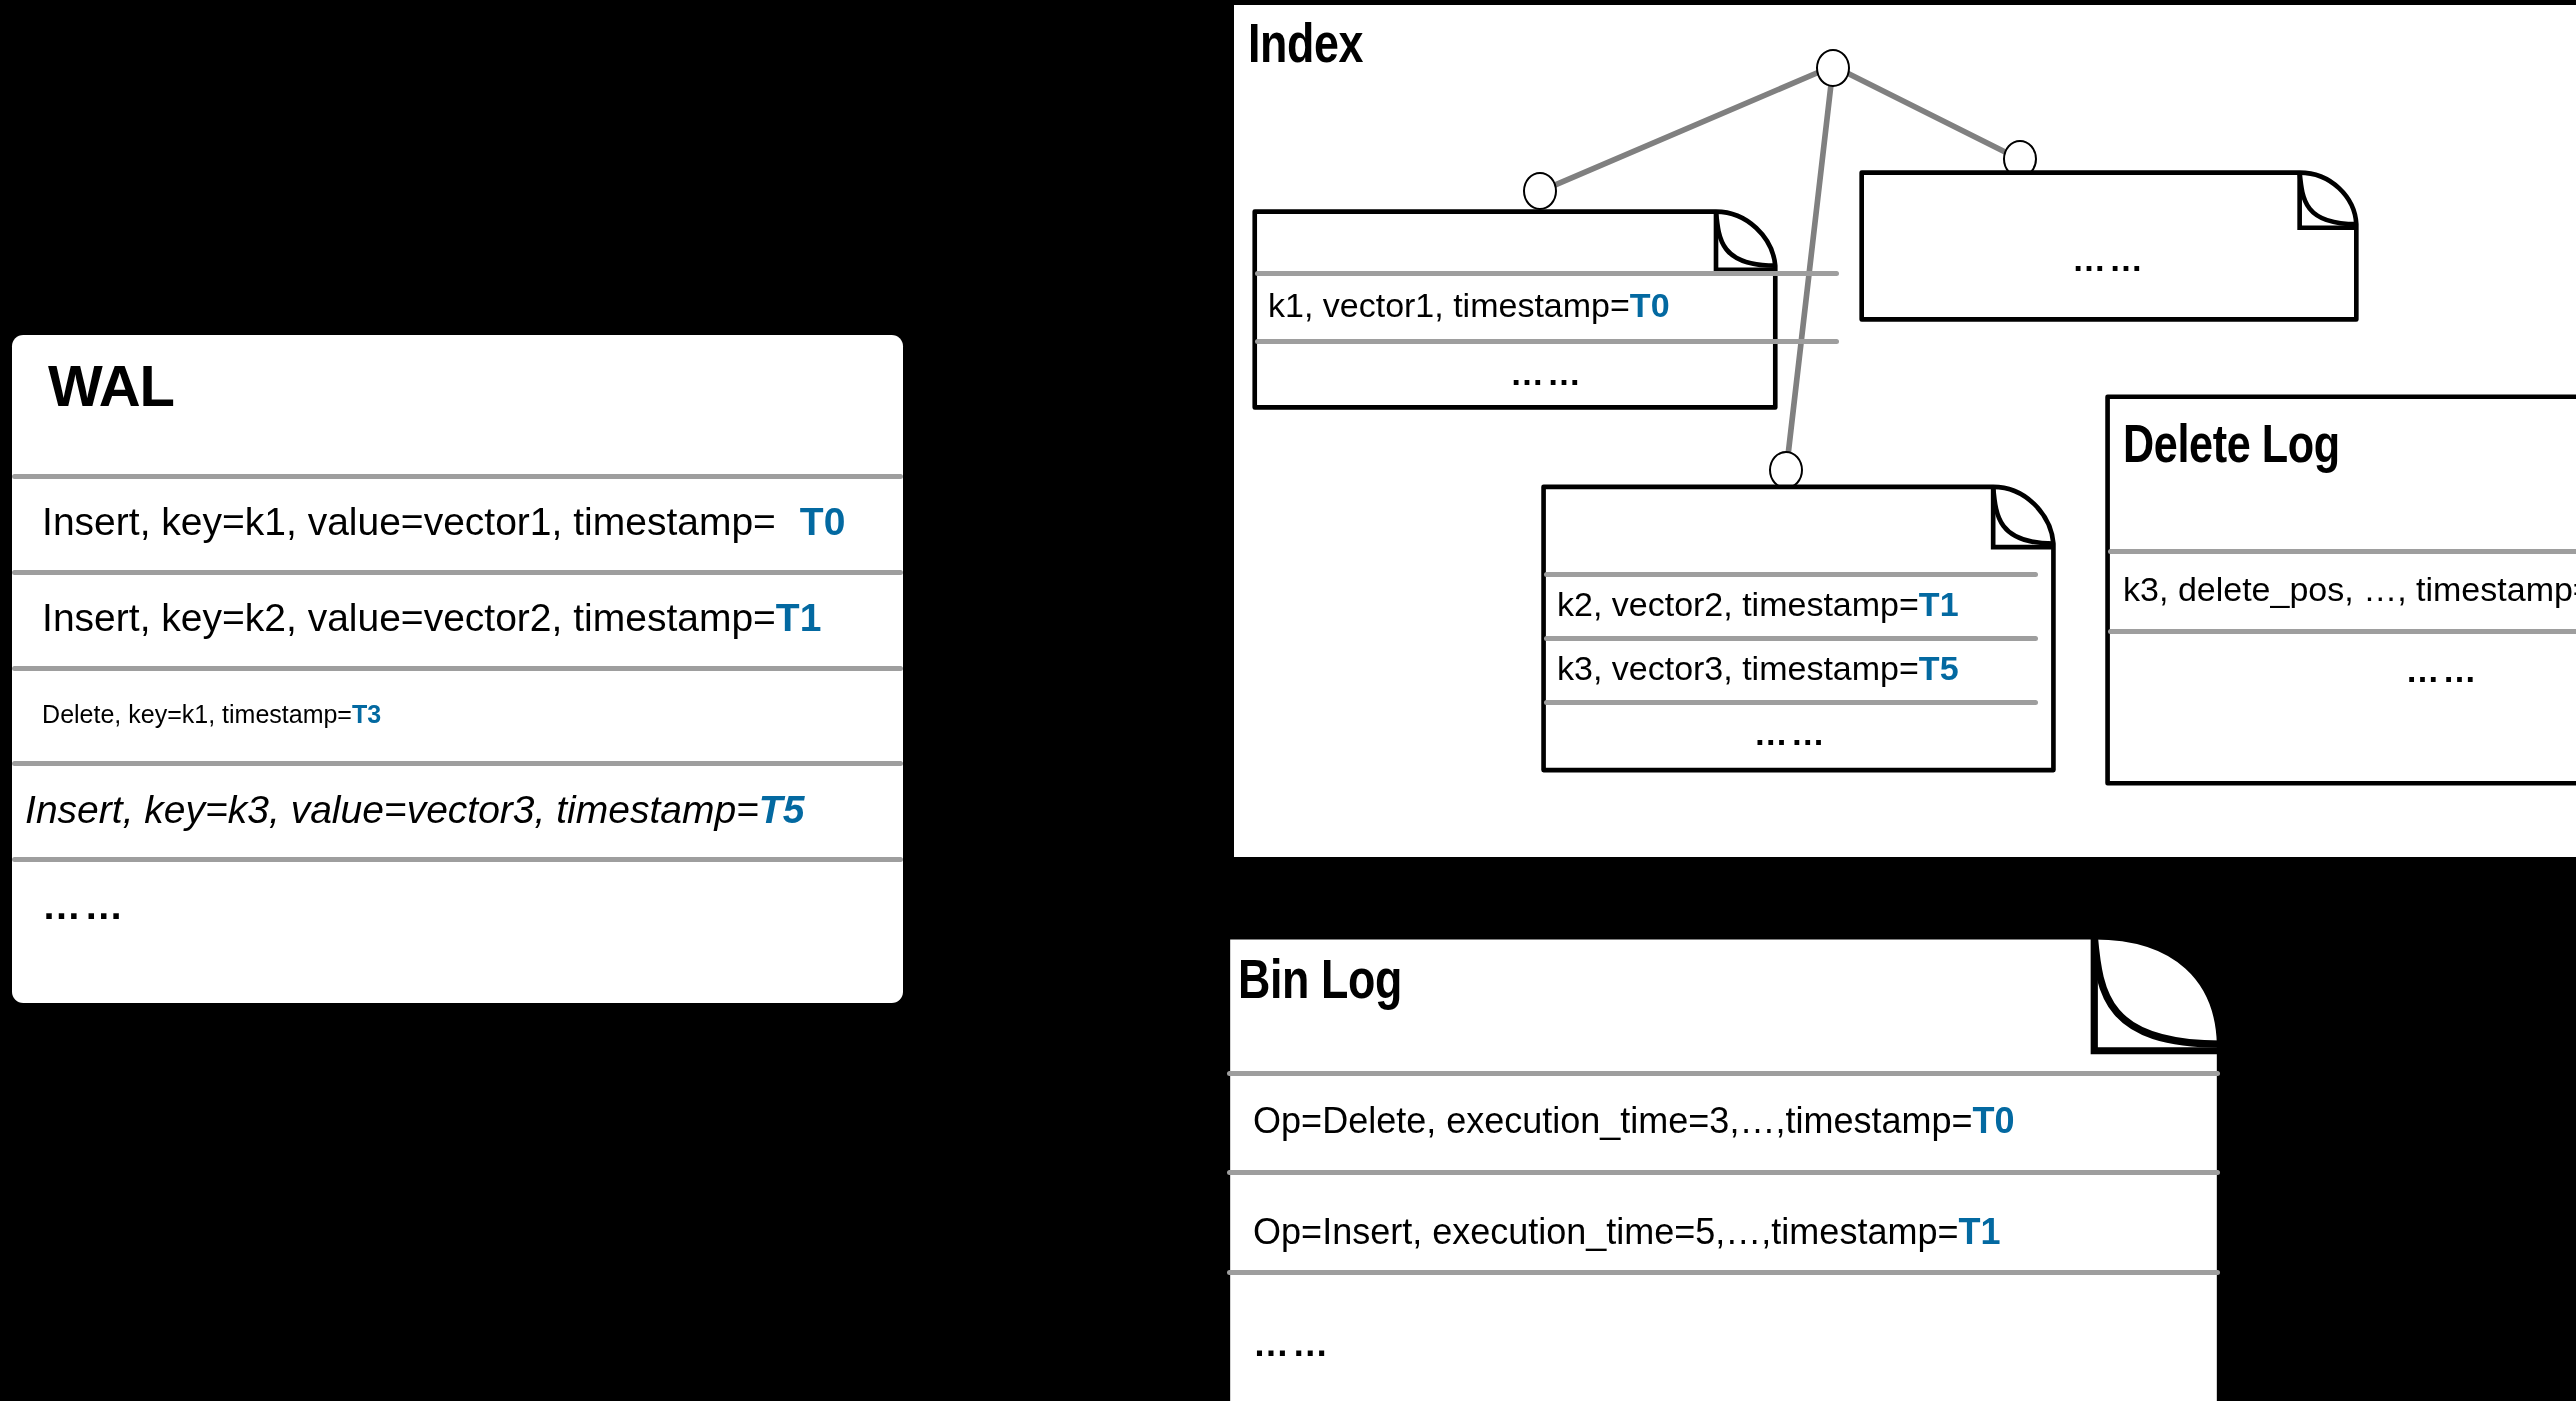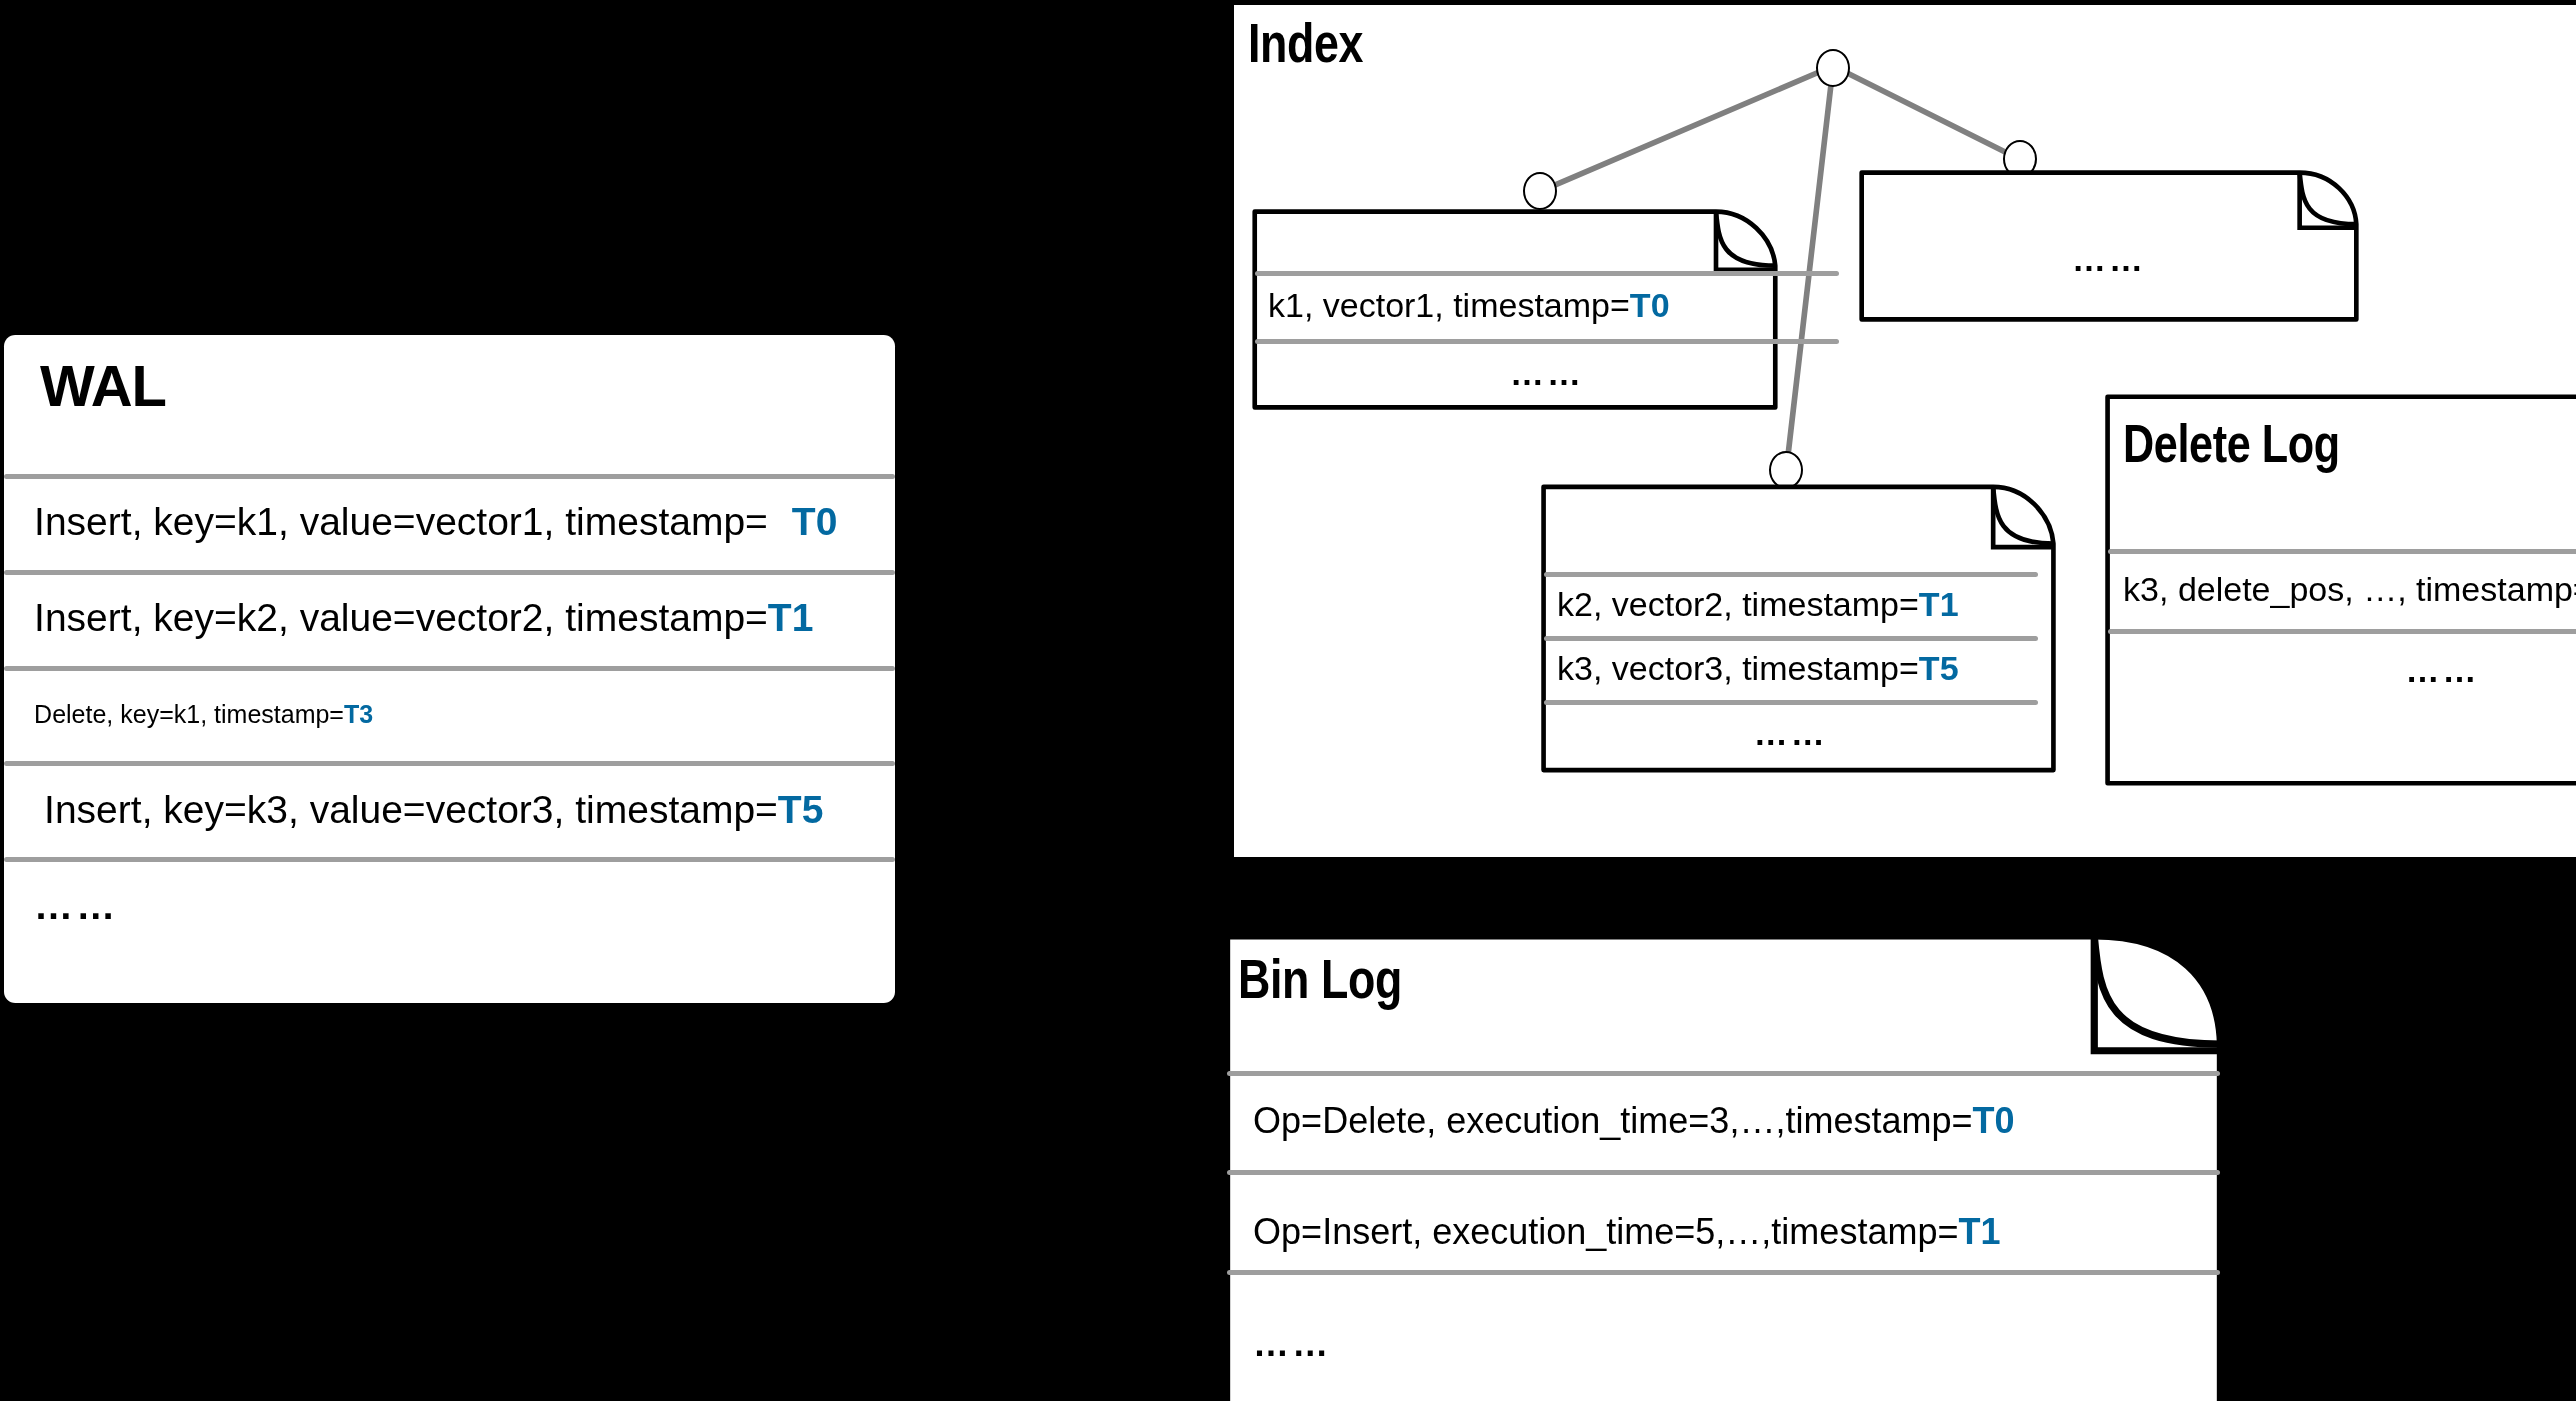--- a/index.html
+++ b/index.html
@@ -6,21 +6,21 @@
   #stage{
     position:relative;
     width:2817px;height:1402px;
     background:#000;
     overflow:hidden;
     font-family:"Liberation Sans","DejaVu Sans",sans-serif;
   }
 
   
   .panel{position:absolute;background:#fff;box-sizing:border-box;}
-  .panel.rounded{border-radius:11.3px;}
+  .panel.rounded{border-radius:11.3px;margin-left:8px;}
 
   
   .title{
     position:absolute;
     font-weight:bold;
     color:#000;
     white-space:nowrap;
     letter-spacing:-0.5px;
     transform:scaleX(.80);
     transform-origin:left top;
@@ -77,21 +77,21 @@
       <div class="row" style="height:96px;padding-left:30px;font-size:39px;">
         <span>Insert, key=k2, value=vector2, timestamp=</span>
           <span class="ts">T1</span>
       </div>
       <div class="divider" style="top:192px;"></div>
       <div class="row" style="height:96px;padding-left:30px;font-size:25px;">
         <span>Delete, key=k1, timestamp=</span>
           <span class="ts">T3</span>
       </div>
       <div class="divider" style="top:287px;"></div>
-      <div class="row" style="height:96px;padding-left:40px;font-size:39px;">
+      <div class="row" style="height:96px;padding-left:13px;font-size:39px;font-style:italic;">
         <span>Insert, key=k3, value=vector3, timestamp=</span>
           <span class="ts">T5</span>
       </div>
       <div class="divider" style="top:383px;"></div>
       <div class="row" style="height:96px;padding-left:30px;font-size:39px;">
         <span class="dots">……</span>
       </div>
     </div>
   </div>
 

